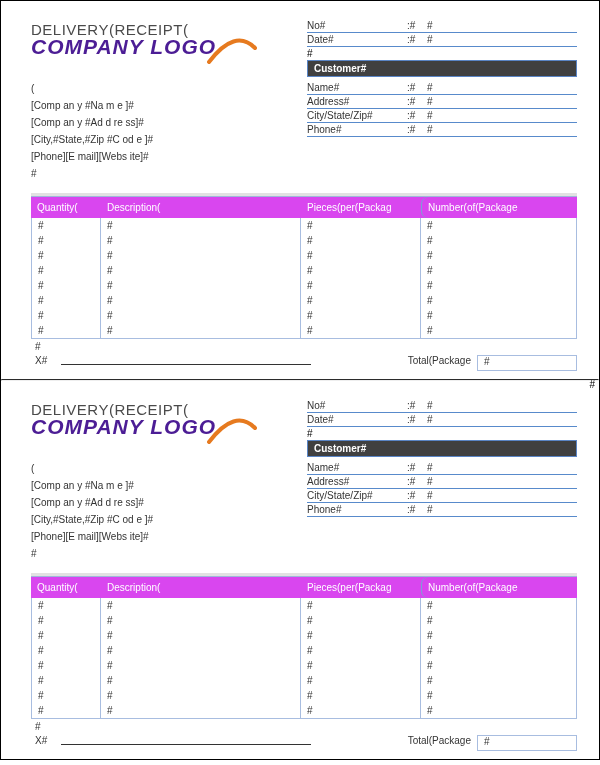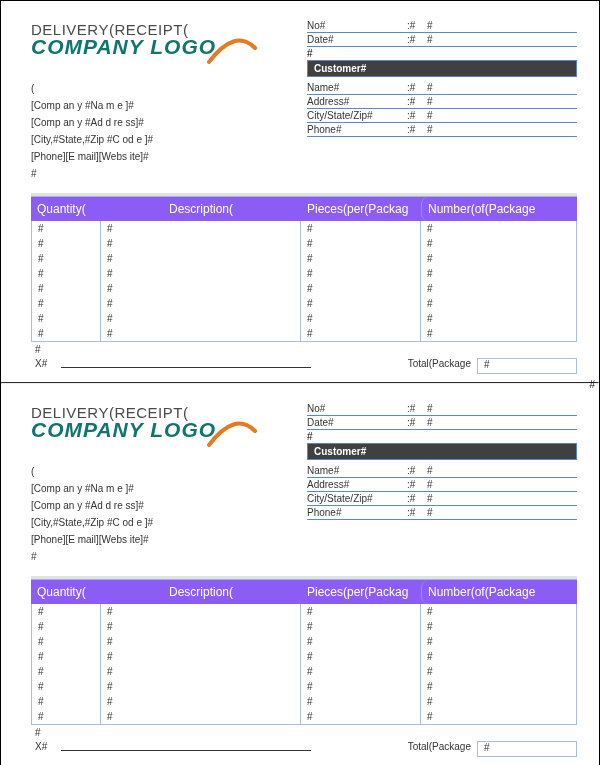--- a/index.html
+++ b/index.html
@@ -48,42 +48,42 @@
   }
   .meta-row .label { width: 100px; }
   .meta-row .sep { width: 20px; }
   .logo-wrap {
     margin-top: -4px;
     margin-bottom: 4px;
   }
   .logo-text {
     font-size: 21px;
     font-weight: 700;
-    color: #0f766e;
+    color: #4c1d95;
     letter-spacing: 1px;
     font-style: italic;
     display: inline-block;
   }
   .logo-svg { display:inline-block; vertical-align: middle; margin-left: -14px; }
   .cust-head {
     background: #404040;
     color: #fff;
     font-weight: 700;
     padding: 2px 6px;
     font-size: 10px;
     border: 1px solid #5a85c5;
   }
   .lower-row { display:flex; justify-content: space-between; margin-top: 4px;}
   .company-block { width: 230px; font-size: 10px; line-height: 1.6; color:#333; }
   .company-block div { margin-bottom: 1px; }
   .cust-block { width: 270px; }
   .zebra { height: 4px; background: #e2e2e2; border-bottom: 1px solid #9fb7db; margin-top: 10px; }
-  .thead { background:#8b5cf6; color:#fff; display:flex; font-size:12px; }
+  .thead { background:#d946ef; color:#fff; display:flex; font-size:10px; }
   .thead .c1 { width:70px; padding:5px 6px; }
-  .thead .c2 { width:200px; padding:5px 6px;text-align:center; }
+  .thead .c2 { width:200px; padding:5px 6px; }
   .thead .c3 { width:120px; padding:5px 6px; white-space:nowrap; overflow:hidden; }
   .thead .c4 { flex:1; padding:5px 6px; white-space:nowrap; overflow:hidden; border-left:1px solid #7aa0d6;border-radius:7px; }
   .tbody .row { display:flex; font-size:10px; color:#333; }
   .tbody .row .c1 { width:70px; padding:2px 6px; border-left:1px solid #a8bde0; border-right:1px solid #a8bde0; }
   .tbody .row .c2 { width:200px; padding:2px 6px; border-right:1px solid #a8bde0; }
   .tbody .row .c3 { width:120px; padding:2px 6px; border-right:1px solid #a8bde0; }
   .tbody .row .c4 { flex:1; padding:2px 6px; border-right:1px solid #a8bde0; }
   .tbody .row:last-child > div { border-bottom: 1px solid #a8bde0; }
   .foot-row { display:flex; font-size:10px; color:#333; margin-top: 3px; }
   .foot-row .xmark { width: 30px; padding-left:4px; }

